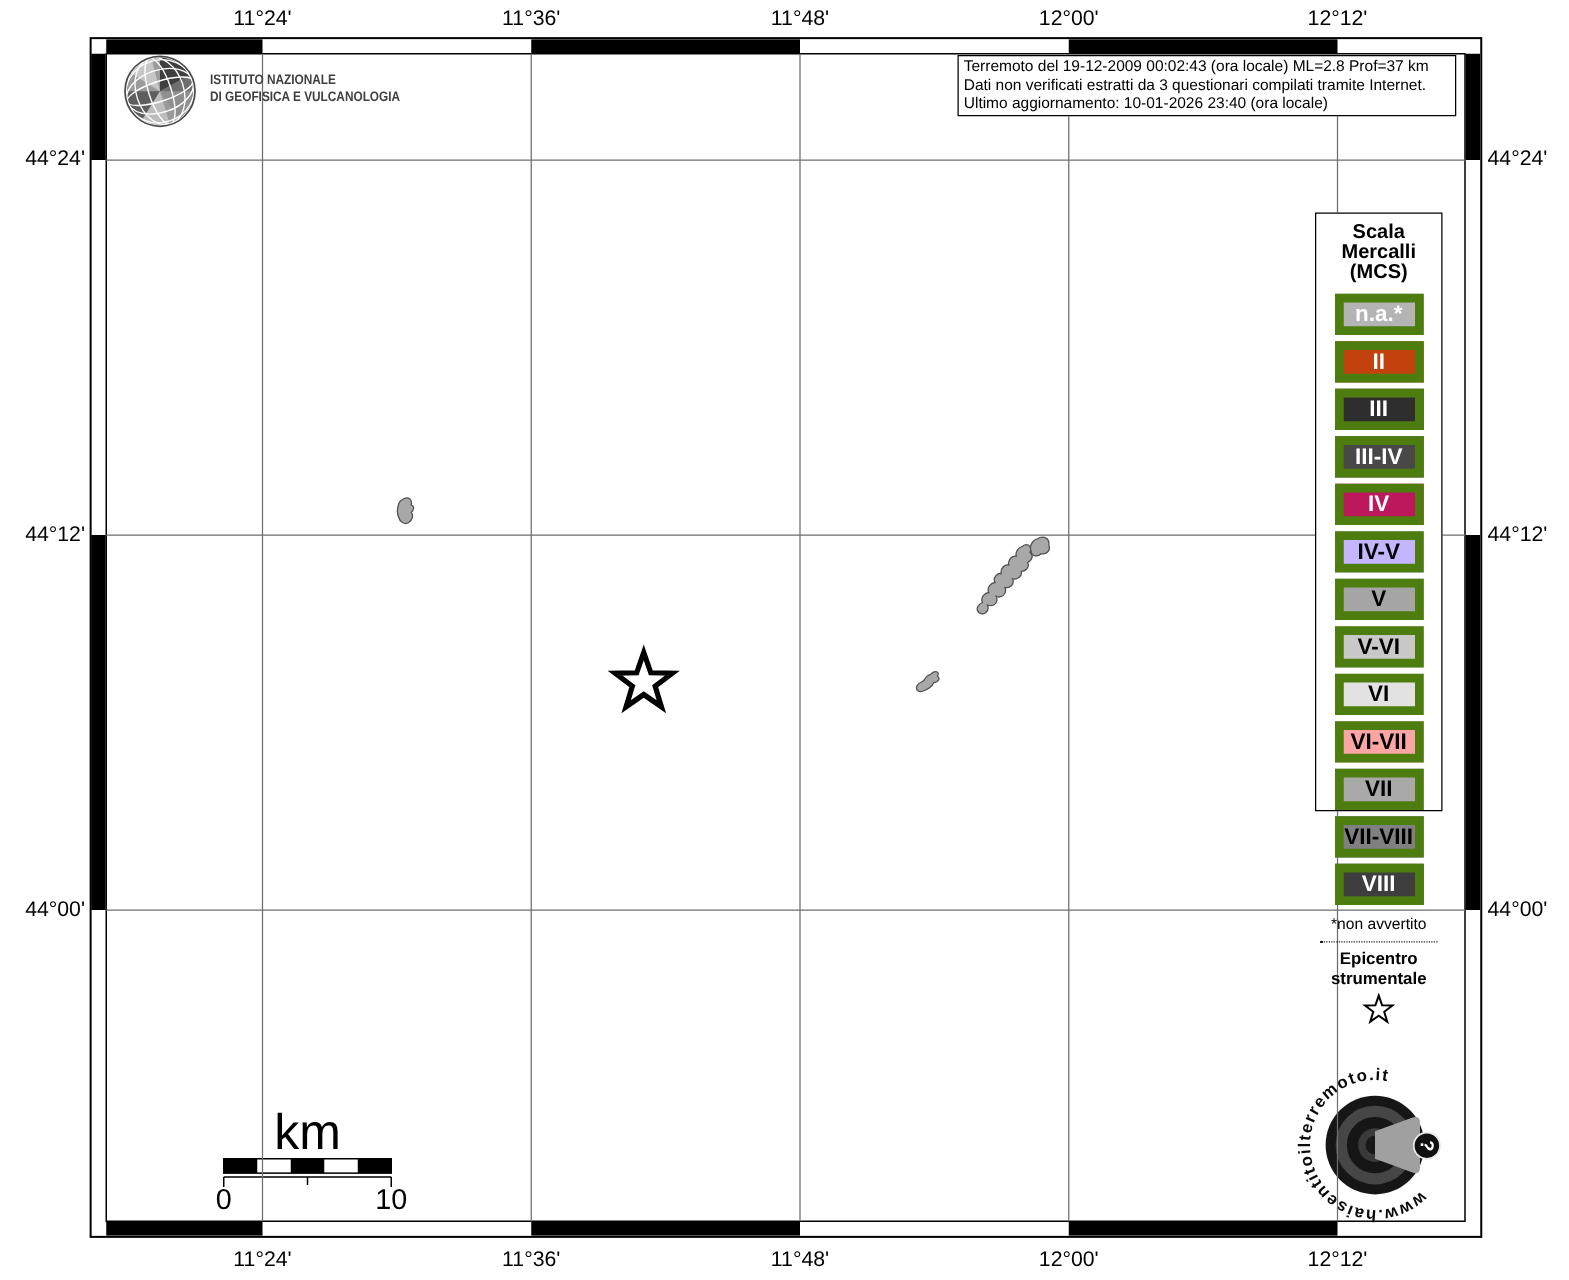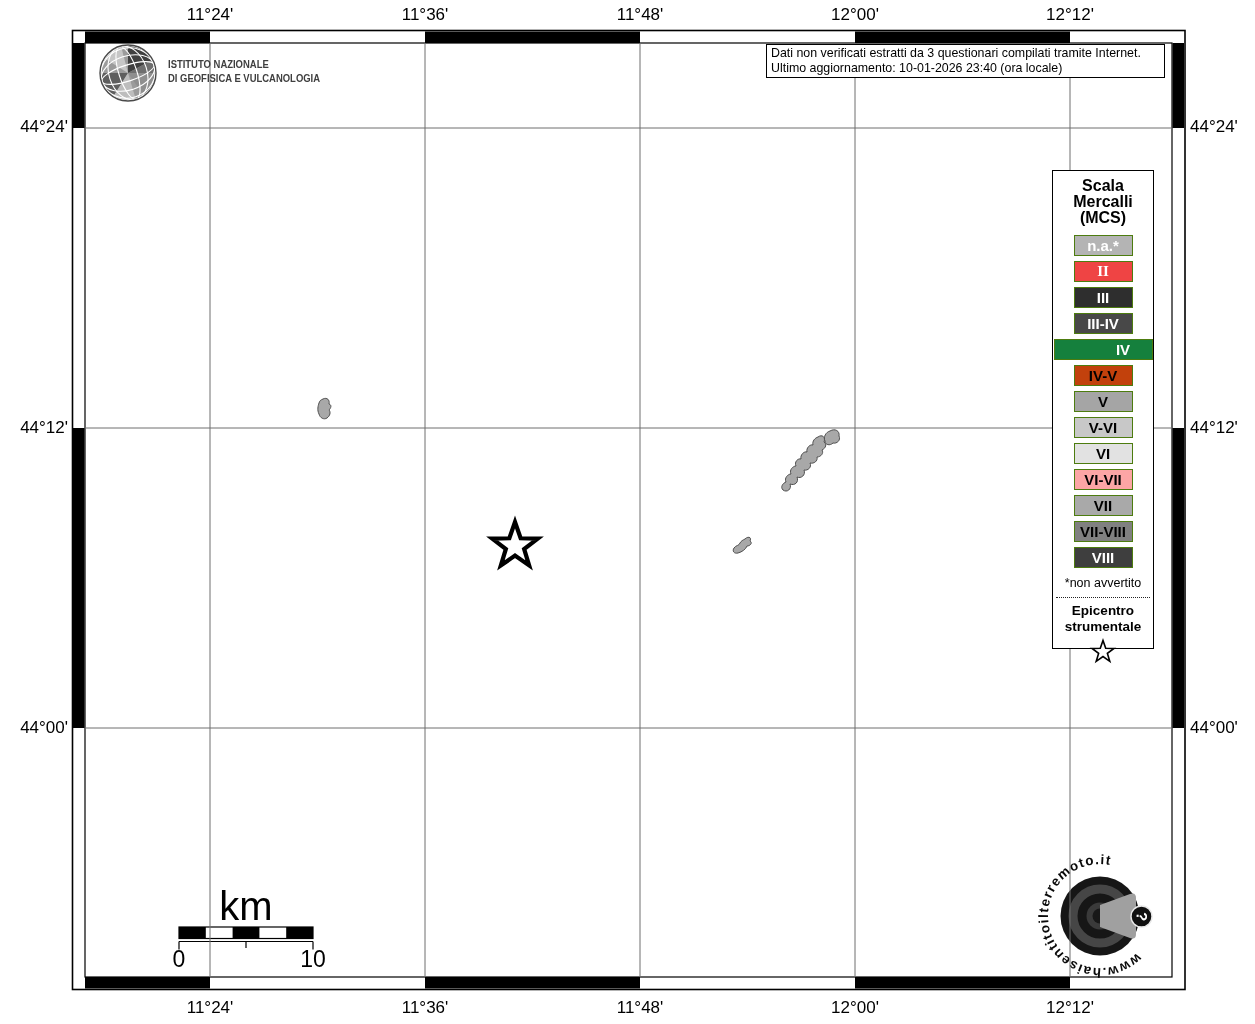--- a/index.html
+++ b/index.html
@@ -15,22 +15,22 @@
   .ingv-name{position:absolute;left:168px;top:58px;font-size:11px;font-weight:bold;color:#3f3f3f;
              line-height:13.5px;letter-spacing:0px;transform:scaleX(0.86);transform-origin:left top;white-space:nowrap;}
   
   .infobox{position:absolute;left:766px;top:44px;width:389px;background:#fff;border:1.2px solid #000;
            font-size:12.4px;line-height:14.6px;padding:1px 4px 2px 4px;white-space:nowrap;}
   .infobox div{white-space:nowrap;}
   
   .legend{position:absolute;left:1052px;top:170px;width:100px;height:477px;background:#fff;
           border:1.4px solid #000;text-align:center;}
   .lg-title{font-weight:bold;font-size:16px;line-height:16px;margin-top:7px;}
-  .lg-box{width:57px;height:19px;line-height:19px;margin:5px auto 0 auto;border:1px solid #4d7c0f;
-          font-weight:bold;font-size:15px;}
+  .lg-box{width:57px;height:19px;line-height:19px;margin:5px auto 0 auto;border:7px solid #4d7c0f;
+          font-weight:bold;font-size:18px;}
   .lg-box.first{margin-top:9px;}
   .lg-foot{font-size:12.5px;margin-top:8px;}
   .lg-sep{border-top:1.6px dotted #222;margin:7px 3px 0 3px;height:0;}
   .lg-epi{font-weight:bold;font-size:13.5px;line-height:16px;margin-top:5px;}
   .lg-star{margin-top:3px;}
   
   .sb-km{position:absolute;left:206px;top:884px;width:80px;text-align:center;font-size:40px;}
   .sb-num{position:absolute;top:946px;width:60px;text-align:center;font-size:23px;}
 </style>
 </head>
@@ -142,36 +142,37 @@
 <div class="sb-km">km</div>
 <div class="sb-num" style="left:149px;">0</div>
 <div class="sb-num" style="left:283px;">10</div>
 
 <div class="ingv-name">
   <div>ISTITUTO NAZIONALE</div>
   <div>DI GEOFISICA E VULCANOLOGIA</div>
 </div>
 
 <div class="infobox">
+  <div>Terremoto del 19-12-2009 00:02:43 (ora locale) ML=2.8 Prof=37 km</div>
   <div>Dati non verificati estratti da 3 questionari compilati tramite Internet.</div>
   <div>Ultimo aggiornamento: 10-01-2026 23:40 (ora locale)</div>
 </div>
 
 <div class="legend">
   <div class="lg-title">
     <div>Scala</div>
     <div>Mercalli</div>
     <div>(MCS)</div>
   </div>
   <div class="lg-box first" style="background-color: rgb(180, 180, 180); color: rgb(255, 255, 255);">n.a.*</div>
-  <div class="lg-box" style="background-color: #ef4444; color: rgb(255, 255, 255); font-family: Liberation Serif, serif;">II</div>
+  <div class="lg-box" style="background-color: #c2410c; color: rgb(255, 255, 255);">II</div>
   <div class="lg-box" style="background-color: rgb(46, 46, 46); color: rgb(255, 255, 255);">III</div>
   <div class="lg-box" style="background-color: rgb(72, 72, 72); color: rgb(255, 255, 255);">III-IV</div>
-  <div class="lg-box" style="background-color: #15803d; color: rgb(255, 255, 255); padding-left: 40px;">IV</div>
-  <div class="lg-box" style="background-color: #c2410c; color: rgb(0, 0, 0);">IV-V</div>
+  <div class="lg-box" style="background-color: #be185d; color: rgb(255, 255, 255);">IV</div>
+  <div class="lg-box" style="background-color: #c4b5fd; color: rgb(0, 0, 0);">IV-V</div>
   <div class="lg-box" style="background-color: rgb(165, 165, 165); color: rgb(0, 0, 0);">V</div>
   <div class="lg-box" style="background-color: rgb(200, 200, 200); color: rgb(0, 0, 0);">V-VI</div>
   <div class="lg-box" style="background-color: rgb(226, 226, 226); color: rgb(0, 0, 0);">VI</div>
   <div class="lg-box" style="background-color: #fca5a5; color: rgb(0, 0, 0);">VI-VII</div>
   <div class="lg-box" style="background-color: rgb(169, 169, 169); color: rgb(0, 0, 0);">VII</div>
   <div class="lg-box" style="background-color: rgb(128, 128, 128); color: rgb(0, 0, 0);">VII-VIII</div>
   <div class="lg-box" style="background-color: rgb(62, 62, 62); color: rgb(255, 255, 255);">VIII</div>
   <div class="lg-foot">*non avvertito</div>
   <div class="lg-sep"></div>
   <div class="lg-epi">

